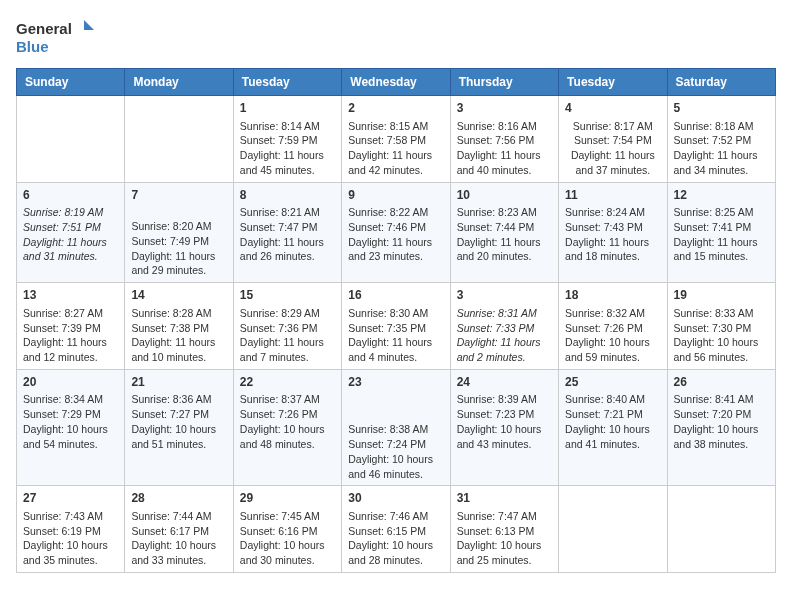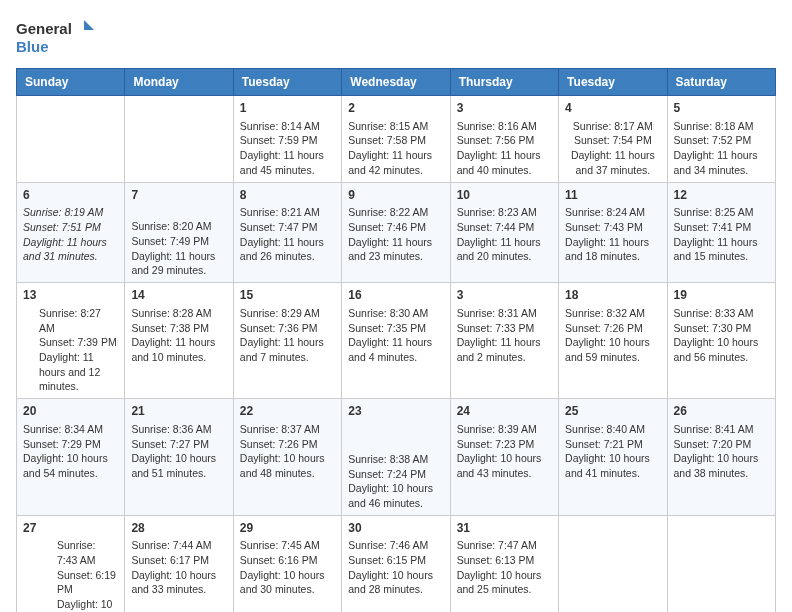--- a/index.html
+++ b/index.html
@@ -184,21 +184,21 @@
         <td>
           <div class="day-num">12</div>
           <div class="day-info" style="white-space: pre-line;">Sunrise: 8:25 AM
 Sunset: 7:41 PM
 Daylight: 11 hours and 15 minutes.</div>
         </td>
       </tr>
       <tr class="row-odd">
         <td>
           <div class="day-num">13</div>
-          <div class="day-info" style="white-space: pre-line; margin-left: 16px;">Sunrise: 8:27 AM
+          <div class="day-info" style="white-space: pre-line;">Sunrise: 8:27 AM
 Sunset: 7:39 PM
 Daylight: 11 hours and 12 minutes.</div>
         </td>
         <td>
           <div class="day-num">14</div>
           <div class="day-info" style="white-space: pre-line;">Sunrise: 8:28 AM
 Sunset: 7:38 PM
 Daylight: 11 hours and 10 minutes.</div>
         </td>
         <td>
@@ -208,21 +208,21 @@
 Daylight: 11 hours and 7 minutes.</div>
         </td>
         <td>
           <div class="day-num">16</div>
           <div class="day-info" style="white-space: pre-line;">Sunrise: 8:30 AM
 Sunset: 7:35 PM
 Daylight: 11 hours and 4 minutes.</div>
         </td>
         <td>
           <div class="day-num">3</div>
-          <div class="day-info" style="white-space: pre-line;">Sunrise: 8:31 AM
+          <div class="day-info" style="white-space: pre-line; font-style: italic;">Sunrise: 8:31 AM
 Sunset: 7:33 PM
 Daylight: 11 hours and 2 minutes.</div>
         </td>
         <td>
           <div class="day-num">18</div>
           <div class="day-info" style="white-space: pre-line;">Sunrise: 8:32 AM
 Sunset: 7:26 PM
 Daylight: 10 hours and 59 minutes.</div>
         </td>
         <td>
@@ -272,21 +272,21 @@
         <td>
           <div class="day-num">26</div>
           <div class="day-info" style="white-space: pre-line;">Sunrise: 8:41 AM
 Sunset: 7:20 PM
 Daylight: 10 hours and 38 minutes.</div>
         </td>
       </tr>
       <tr class="row-odd">
         <td>
           <div class="day-num">27</div>
-          <div class="day-info" style="white-space: pre-line; margin-left: 34px;">Sunrise: 7:43 AM
+          <div class="day-info" style="white-space: pre-line;">Sunrise: 7:43 AM
 Sunset: 6:19 PM
 Daylight: 10 hours and 35 minutes.</div>
         </td>
         <td>
           <div class="day-num">28</div>
           <div class="day-info" style="white-space: pre-line;">Sunrise: 7:44 AM
 Sunset: 6:17 PM
 Daylight: 10 hours and 33 minutes.</div>
         </td>
         <td>

